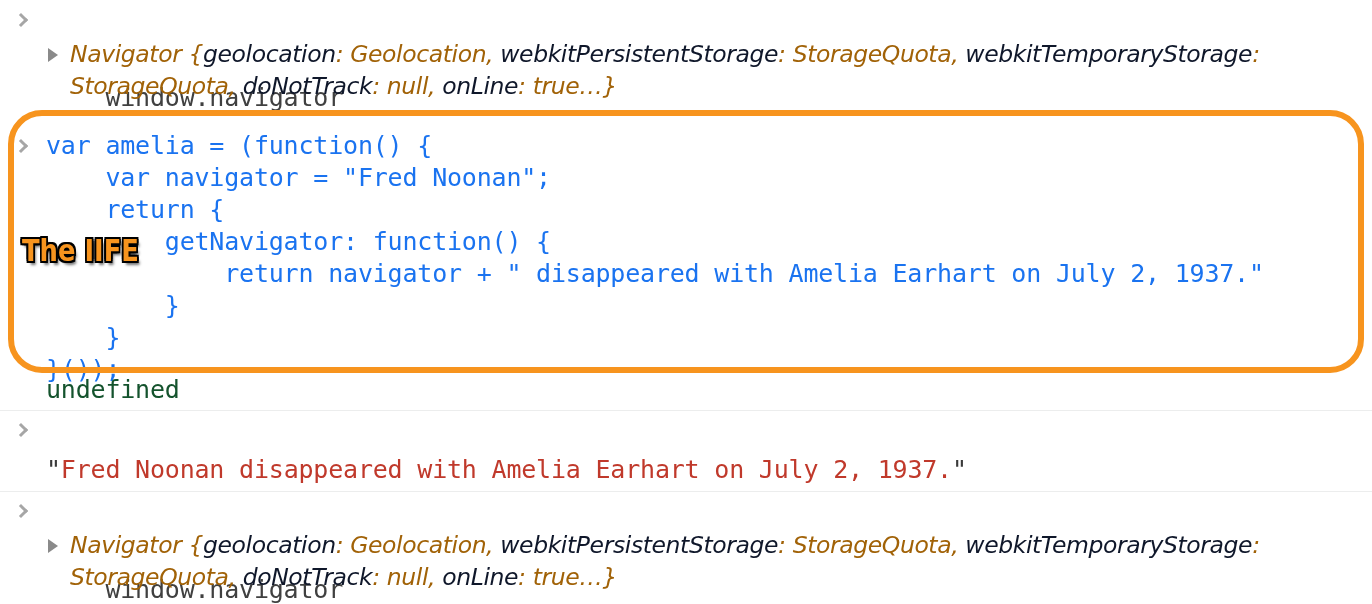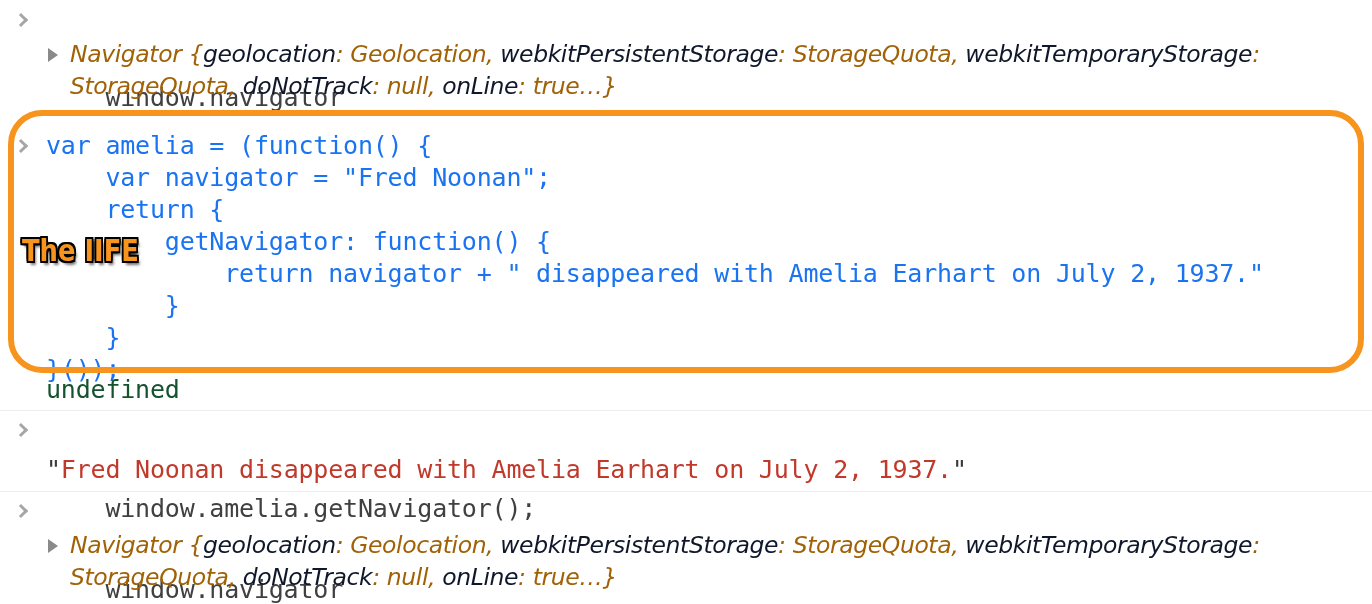--- a/index.html
+++ b/index.html
@@ -193,21 +193,20 @@
     <div class="codeline">    }</div>
     <div class="codeline">}());</div>
   </div>
 
   <div class="abs undef" style="top:372px;">
     <span>undefined</span>
   </div>
 
   <div class="row cmd abs divider-top" style="top:410px;">
     <span class="chevron"></span>
-    <span>window.amelia.getNavigator();</span>
   </div>
 
   <div class="abs strresult" style="top:449px;"><span class="q">"</span><span>Fred Noonan disappeared with Amelia Earhart on July 2, 1937.</span><span class="q">"</span></div>
 
   <div class="row cmd abs divider-top" style="top:491px;">
     <span class="chevron"></span>
     <span>window.navigator</span>
   </div>
 
   <div class="abs obj-wrap" style="top:529px;">

